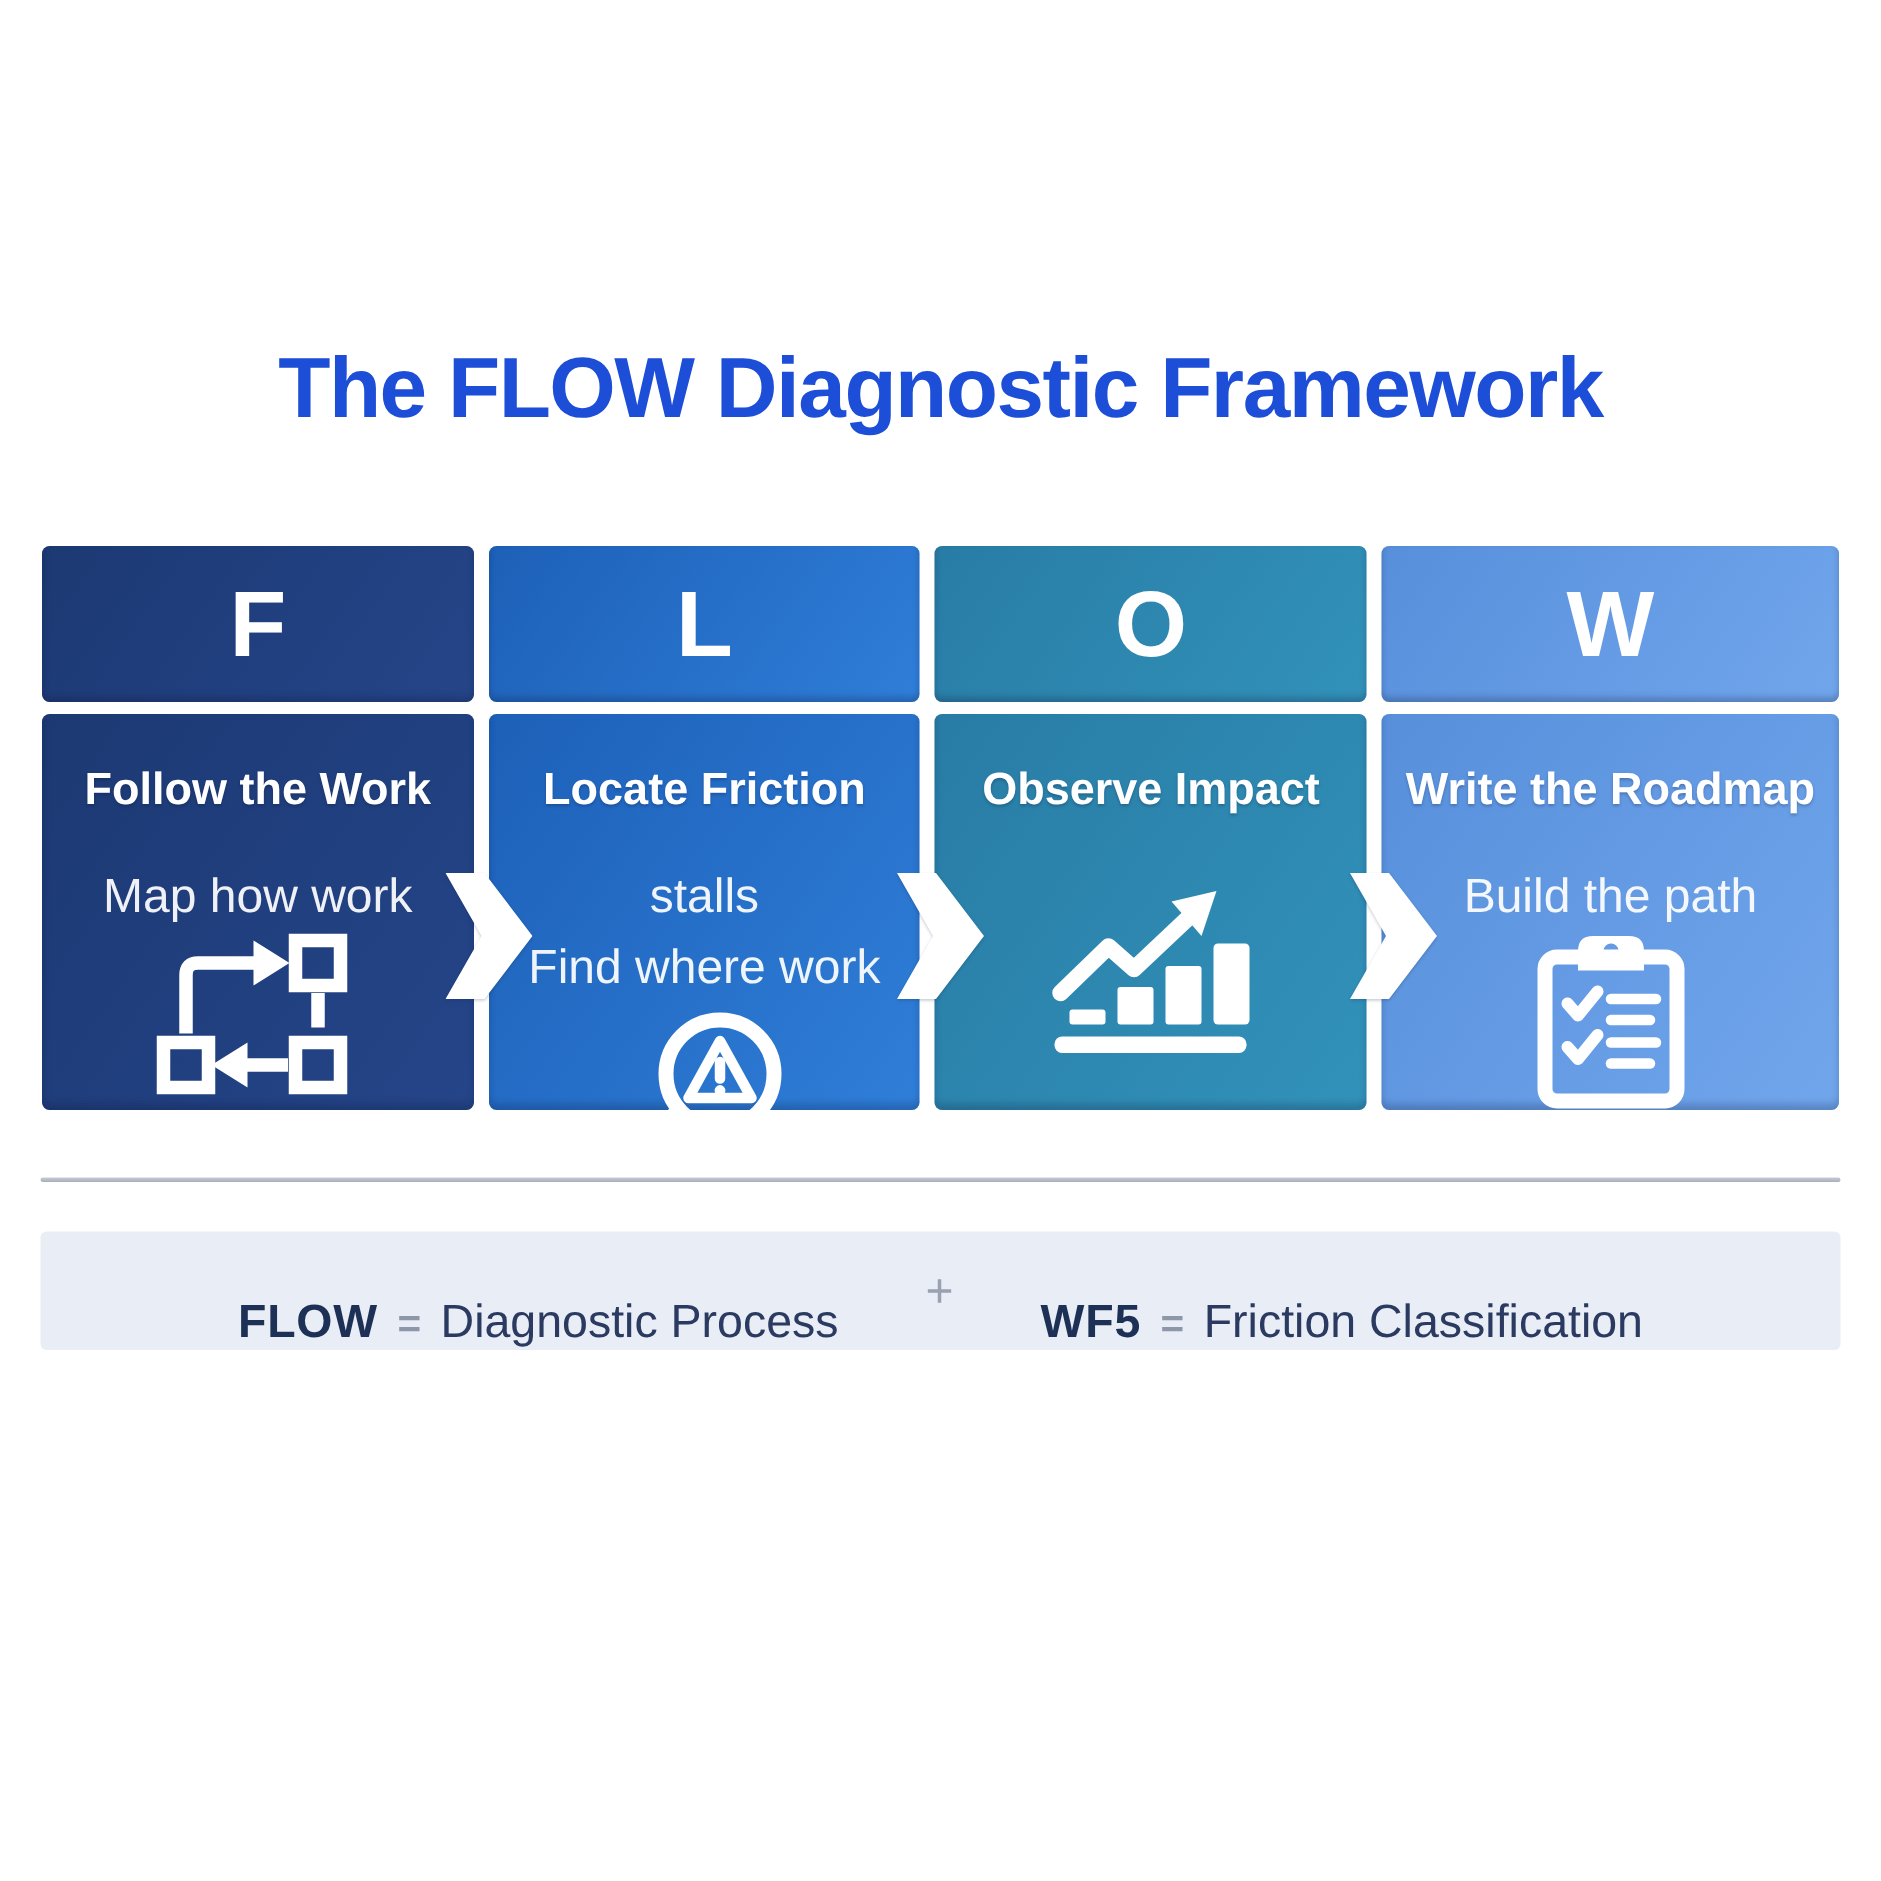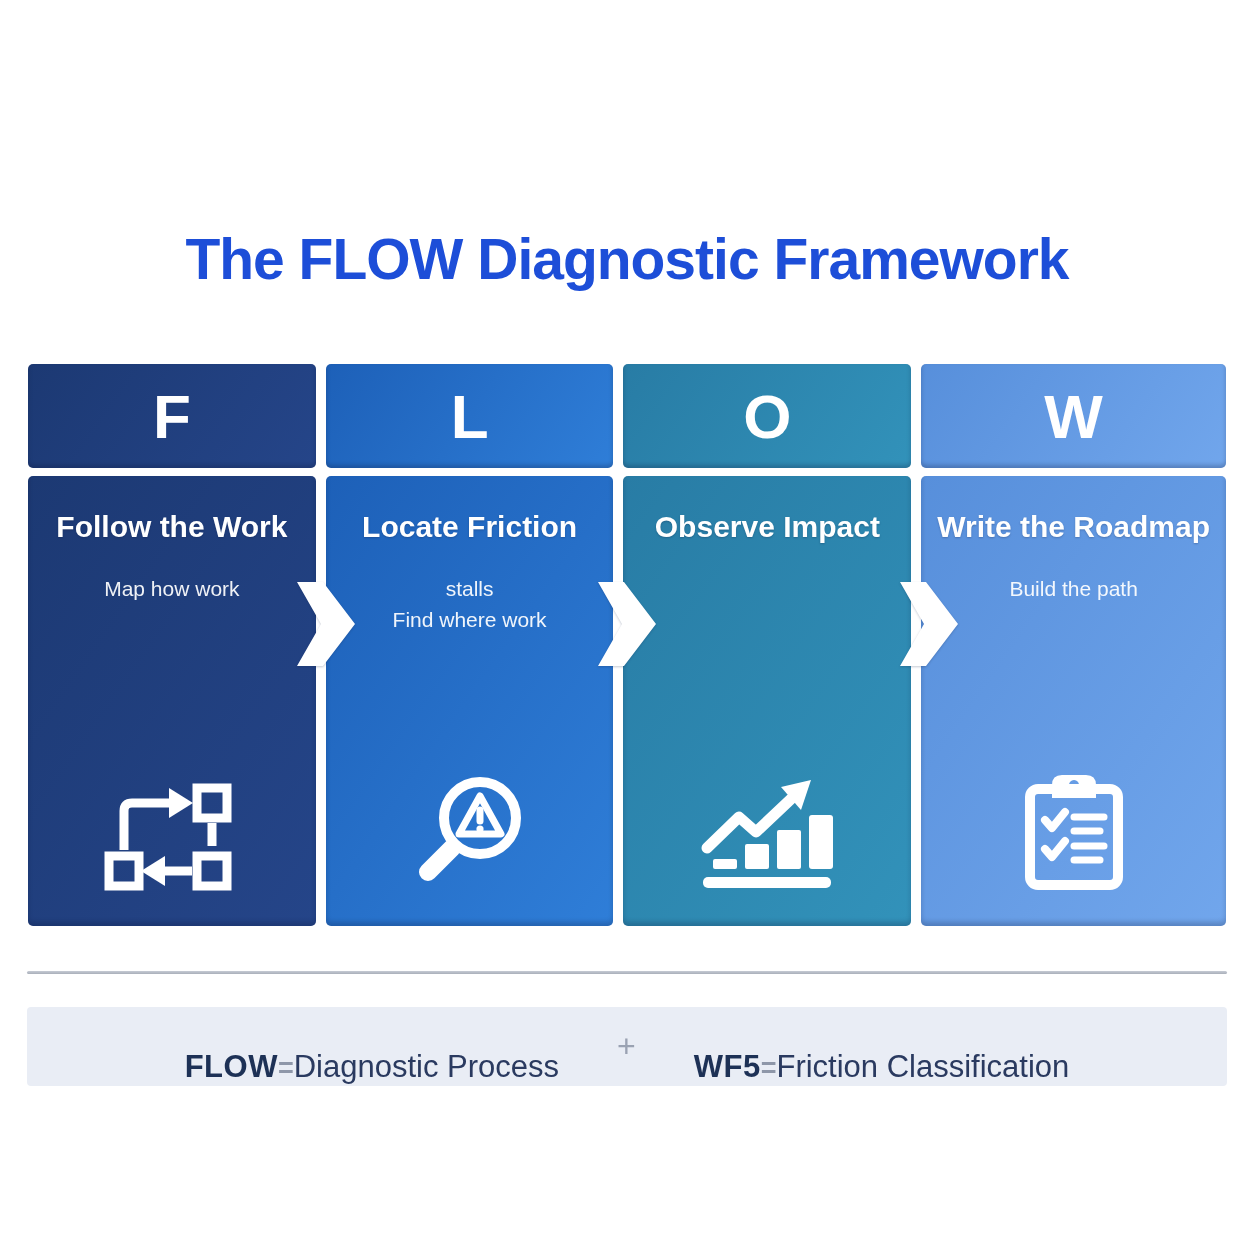--- a/index.html
+++ b/index.html
@@ -39,21 +39,21 @@
     border-radius: 5px;
     display: flex;
     align-items: center;
     justify-content: center;
     color: #ffffff;
     font-size: 62px;
     font-weight: bold;
     box-shadow: inset 0 -3px 4px rgba(10,20,50,0.25);
   }
   .body-box {
-    height: 450px;
+    height: 264px;
     border-radius: 5px;
     display: flex;
     flex-direction: column;
     align-items: center;
     text-align: center;
     padding: 34px 16px 26px 16px;
     color: #ffffff;
     box-shadow: inset 0 -4px 5px rgba(10,20,50,0.22);
   }
   .card-f { background: linear-gradient(125deg, #1c3973 0%, #254589 100%); }
@@ -61,21 +61,21 @@
   .card-o { background: linear-gradient(125deg, #287ca5 0%, #3292ba 100%); }
   .card-w { background: linear-gradient(125deg, #578fdb 0%, #71a6ec 100%); }
   .card-heading {
     font-size: 30px;
     font-weight: bold;
     margin-bottom: 30px;
     text-shadow: 0 1px 2px rgba(10,20,50,0.25);
     white-space: nowrap;
   }
   .card-sub {
-    font-size: 21px;
+    font-size: 32px;
     line-height: 1.47;
     color: rgba(255,255,255,0.93);
   }
   .card-icon {
     margin-top: auto;
     margin-bottom: 6px;
     display: flex;
     align-items: flex-end;
     justify-content: center;
   }
@@ -100,21 +100,21 @@
   .legend-bar {
     margin: 33px 27px 0 27px;
     height: 79px;
     background: #e9edf5;
     border-radius: 4px;
     display: flex;
     align-items: center;
     justify-content: center;
     font-size: 31px;
   }
-  .legend-item { display: flex; align-items: baseline; gap: 0; white-space: nowrap; }
+  .legend-item { display: flex; align-items: baseline; gap: 13px; white-space: nowrap; }
   .legend-term { font-weight: bold; color: #1d3156; letter-spacing: 0.5px; }
   .legend-eq { color: #8e97a9; font-size: 27px; font-weight: bold; }
   .legend-def { color: #2a3a60; margin-top: 40px; }
   .legend-sep { color: #9aa2b2; font-size: 32px; margin: 0 58px; }
 </style>
 </head>
 <body>
 
 <h1 class="page-title">The FLOW Diagnostic Framework</h1>
 

